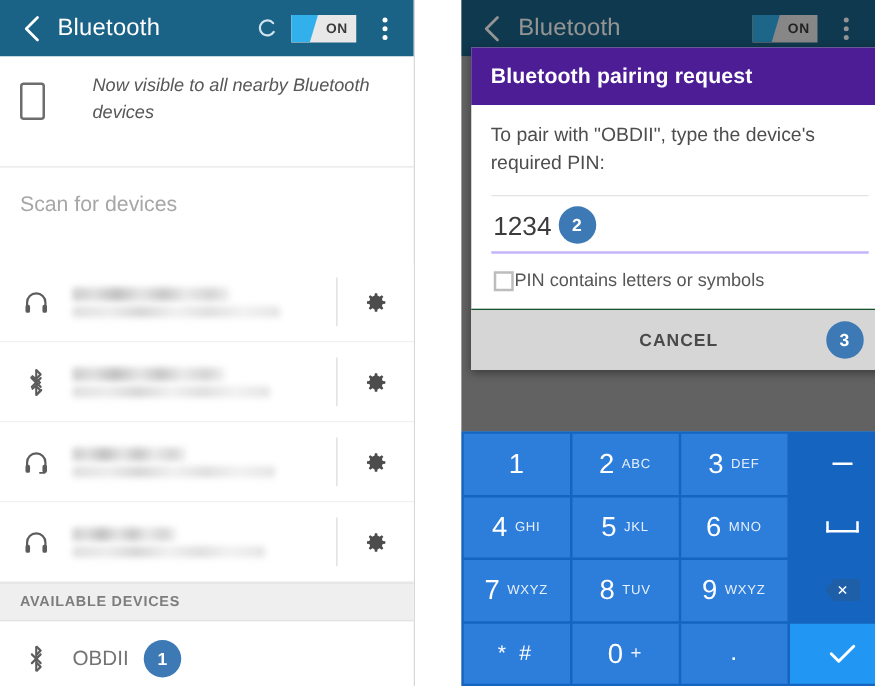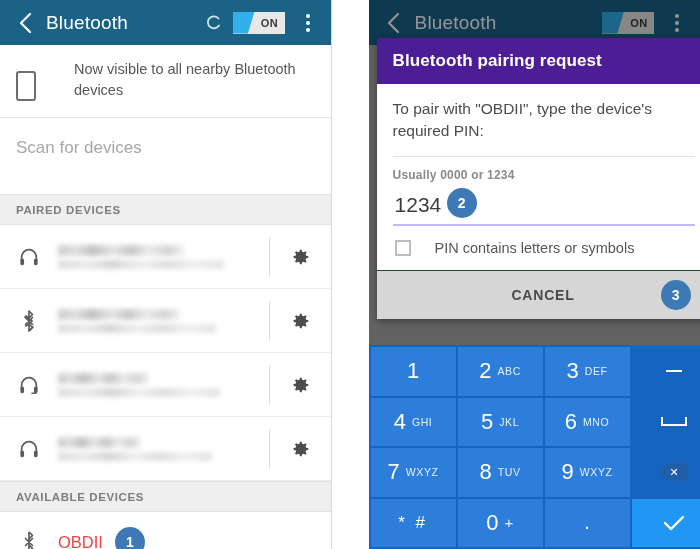--- a/index.html
+++ b/index.html
@@ -55,23 +55,24 @@
     letter-spacing: .5px;
   }
   .overflow-icon {
     width: 26px; height: 30px;
     display: flex; flex-direction: column; align-items: center; justify-content: center;
     gap: 3px;
   }
   .overflow-icon i { width: 4px; height: 4px; border-radius: 50%; background: #ffffff; display:block; }
 
   .visibility-row {
-    display: flex; align-items: flex-end;
-    padding: 14px 16px 16px 16px;
+    display: flex; align-items: center;
+    padding: 14px 16px 32px 16px;
     border-bottom: 1px solid #e6e6e6;
+    font-style: italic;
   }
   .phone-icon {
     width: 20px; height: 30px;
     border: 2px solid #6d6d6d;
     border-radius: 3px;
     margin-top: 2px;
     flex: none;
   }
   .visibility-text {
     margin-left: 38px;
@@ -115,21 +116,21 @@
     display: flex; align-items: center; justify-content: center;
     border-left: 1px solid #dcdcdc;
     align-self: stretch;
     margin: 12px 0;
     color: #4c4c4c;
   }
   .avail-row {
     display: flex; align-items: center;
     height: 60px;
   }
-  .avail-name { font-size: 16.5px; color: #ef4444; margin-right: 12px; }
+  .avail-name { font-size: 16.5px; color: #737373; margin-right: 12px; }
 
   .badge {
     width: 30px; height: 30px; border-radius: 50%;
     background: #3d7ab5;
     color: #ffffff; font-size: 14px; font-weight: bold;
     display: flex; align-items: center; justify-content: center;
     flex: none;
   }
 
   
@@ -182,21 +183,21 @@
     padding: 2px 0 7px 2px;
     background: transparent;
   }
   .badge-pin { position: absolute; left: 54px; top: -3px; }
   .cb-row { display: flex; align-items: center; padding: 14px 0 14px 2px; }
   .checkbox {
     width: 16px; height: 16px;
     border: 2px solid #bdbdbd; background: #fff;
     flex: none;
   }
-  .cb-label { font-size: 14.5px; color: #565656; margin-left: 24px; text-align: center; }
+  .cb-label { font-size: 14.5px; color: #565656; margin-left: 1px; text-align: center; }
   .dlg-actions {
     display: flex; align-items: center;
     background: #d6d6d6;
     height: 49px;
     border-top: 1px solid #14532d;
     position: relative;
   }
   .dlg-btn {
     flex: 1; height: 100%;
     display: flex; align-items: center; justify-content: center;
@@ -269,21 +270,20 @@
         </div>
     </div>
 
     <div class="visibility-row">
       <div class="phone-icon"></div>
       <div class="visibility-text">Now visible to all nearby Bluetooth devices</div>
     </div>
 
     <div class="scan-row">Scan for devices</div>
 
-    <div class="section-head">PAIRED DEVICES</div>
 
     <div class="device-row">
       <div class="dev-icon">
         <svg width="22" height="22" viewBox="0 0 24 24">
             <path d="M4 16v-4a8 8 0 0 1 16 0v4" fill="none" stroke="#5c5c5c" stroke-width="1.9" stroke-linecap="round"></path>
             <rect x="2.6" y="14" width="4" height="7" rx="1.6" fill="#5c5c5c"></rect>
             <rect x="17.4" y="14" width="4" height="7" rx="1.6" fill="#5c5c5c"></rect>
           </svg>
       </div>
       <div class="dev-names">
@@ -396,21 +396,20 @@
         </div>
     </div>
 
     <div class="r-scrim"></div>
 
     <div class="dialog">
       <div class="dlg-title">Bluetooth pairing request</div>
       <div class="dlg-body">
         <div class="dlg-msg">To pair with "OBDII", type the device's required PIN:</div>
         <div class="dlg-sep"></div>
-        <div class="dlg-hint">Usually 0000 or 1234</div>
         <div class="pin-wrap">
           <input class="pin-input" type="text" value="1234" style="">
           <div class="badge badge-pin">2</div>
         </div>
         <div class="cb-row">
           <div class="checkbox"></div>
           <div class="cb-label">PIN contains letters or symbols</div>
         </div>
       </div>
       <div class="dlg-actions">

